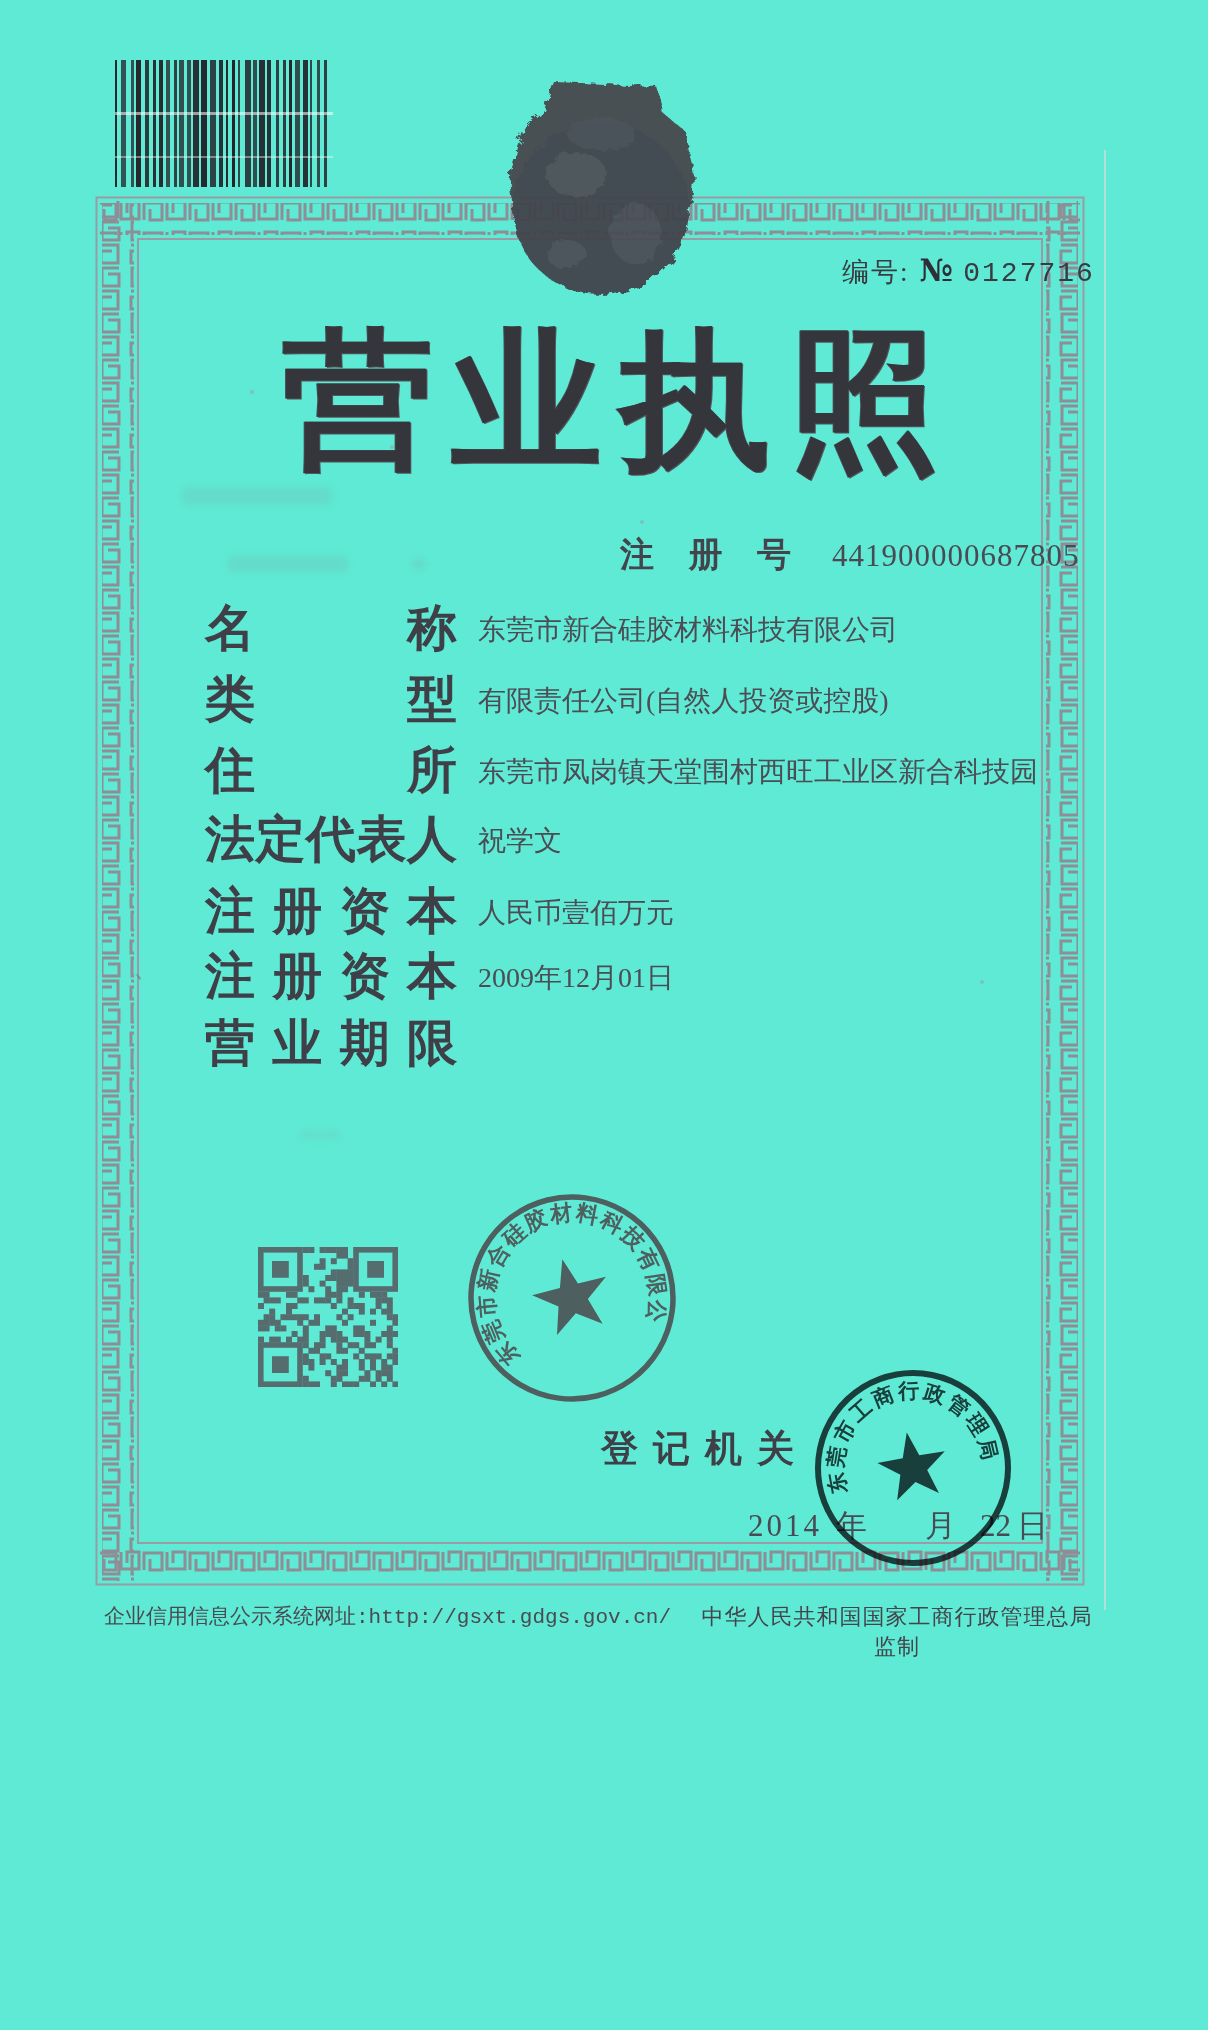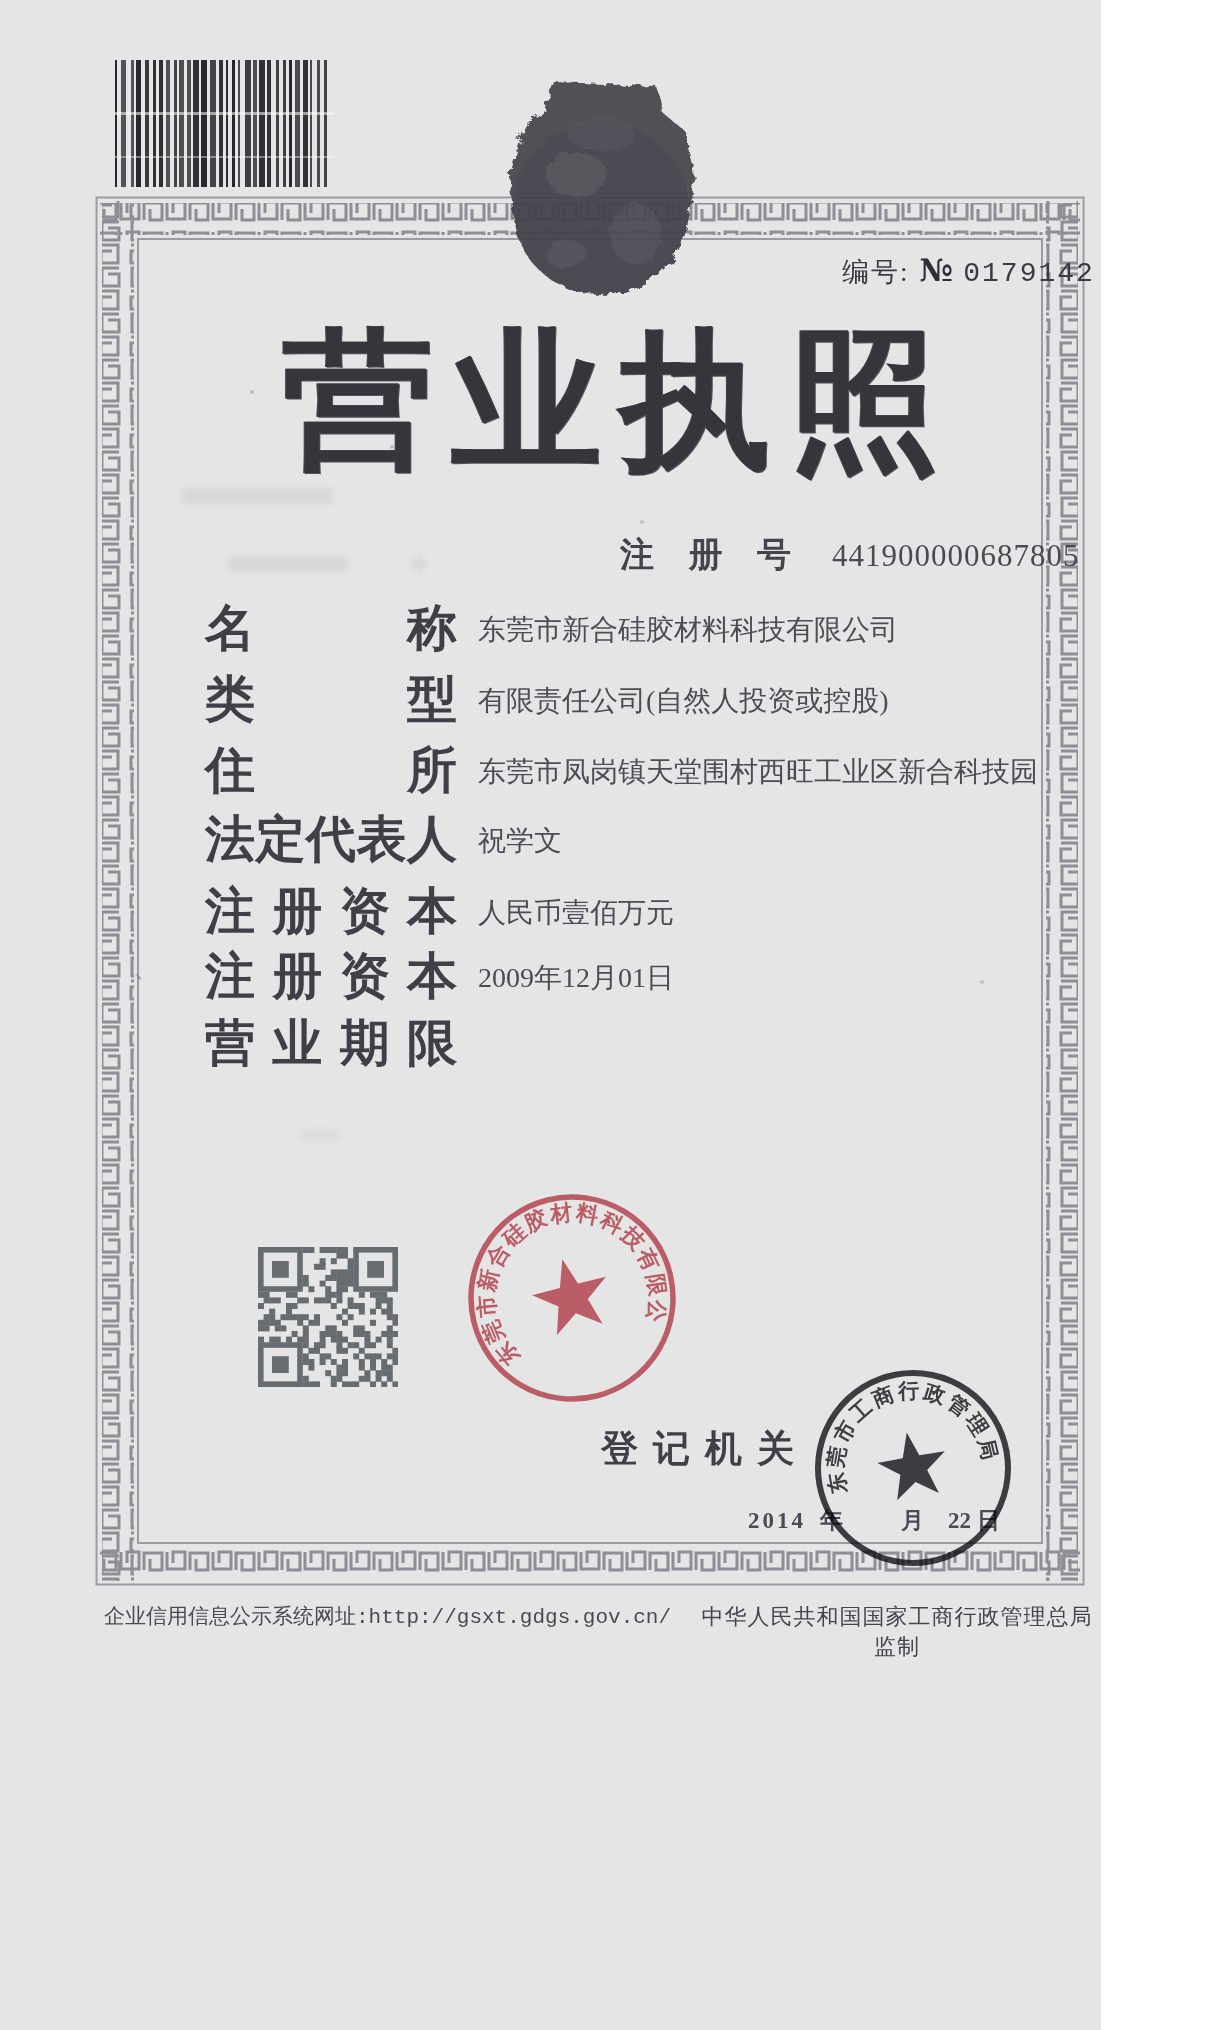--- a/index.html
+++ b/index.html
@@ -1,19 +1,19 @@
 <!DOCTYPE html>
 <html><head>
 <meta charset="utf-8">
 <style>
   * { margin:0; padding:0; box-sizing:border-box; }
   html,body { background:#ffffff; }
   #page {
-    position:relative; width:1101px; height:2030px;
-    background:#e5e5e5; overflow:hidden;
+    position:relative; width:1208px; height:2030px;
+    background:#5eead4; overflow:hidden;
     font-family:"Liberation Serif", serif; color:#3e3e46;
   }
   
   .page-edge { position:absolute; left:1104px; top:150px; width:2px; height:1460px;
     background:#dcdcde; opacity:.65; }
   .smudge { position:absolute; background:#8a8a92; opacity:.14; filter:blur(3px); border-radius:4px; }
   .speck { position:absolute; width:4px; height:4px; border-radius:50%; background:#9a9aa0; opacity:.5; }
   .artifact-mark { position:absolute; left:132px; top:946px; font-size:30px; color:#6f6f77; opacity:.55; }
 
   
@@ -47,22 +47,22 @@
   .field-row { position:absolute; left:205px; display:flex; align-items:flex-start; }
   .field-label { width:252px; font-size:50px; font-weight:700; color:#3f3f48;
     text-align:justify; text-align-last:justify; line-height:46px; flex:0 0 252px; }
   .field-value { margin-left:21px; width:575px; font-size:28px; color:#4c4c55;
     line-height:40px; padding-top:5px; }
   .field-row.scope .field-value { font-size:20.5px; line-height:31px; padding-top:7px; color:#474750; }
 
   
   .reg-organ { position:absolute; left:601px; top:1424px; font-size:37px; font-weight:700;
     letter-spacing:15px; color:#3f3f48; }
-  .date-row { position:absolute; left:748px; top:1472px; font-size:23px; color:#4a4a54;
-    display:flex; align-items:baseline;font-weight:bold; }
+  .date-row { position:absolute; left:748px; top:1472px; font-size:31px; color:#4a4a54;
+    display:flex; align-items:baseline; }
   .date-row .y  { letter-spacing:3px; }
   .date-row .u1 { margin-left:14px; }
   .date-row .u2 { margin-left:58px; }
   .date-row .d  { margin-left:24px;margin-top:36px; }
   .date-row .u3 { margin-left:6px; }
 
   
   #red-seal   { position:absolute; left:450px; top:1176px; mix-blend-mode:multiply; opacity:.8; }
   #black-seal { position:absolute; left:801px; top:1356px; mix-blend-mode:multiply; opacity:.88; }
 
@@ -149,21 +149,21 @@
       <ellipse cx="80" cy="100" rx="30" ry="22" fill="#5c5c64" opacity="0.5"></ellipse>
       <ellipse cx="140" cy="160" rx="26" ry="30" fill="#595961" opacity="0.45"></ellipse>
       <ellipse cx="105" cy="60" rx="34" ry="16" fill="#55555d" opacity="0.4"></ellipse>
       <ellipse cx="70" cy="180" rx="20" ry="14" fill="#60606a" opacity="0.4"></ellipse>
     </g>
   </svg>
 
   <div class="serial">
     <span class="serial-label">编号:</span>
     <span class="serial-prefix">№</span>
-    <span class="serial-number">0179142</span>
+    <span class="serial-number">0127716</span>
   </div>
 
   <div class="title-row">
     <span class="title-char">营</span>
     <span class="title-char">业</span>
     <span class="title-char">执</span>
     <span class="title-char">照</span>
   </div>
 
   <div class="regno-row">

